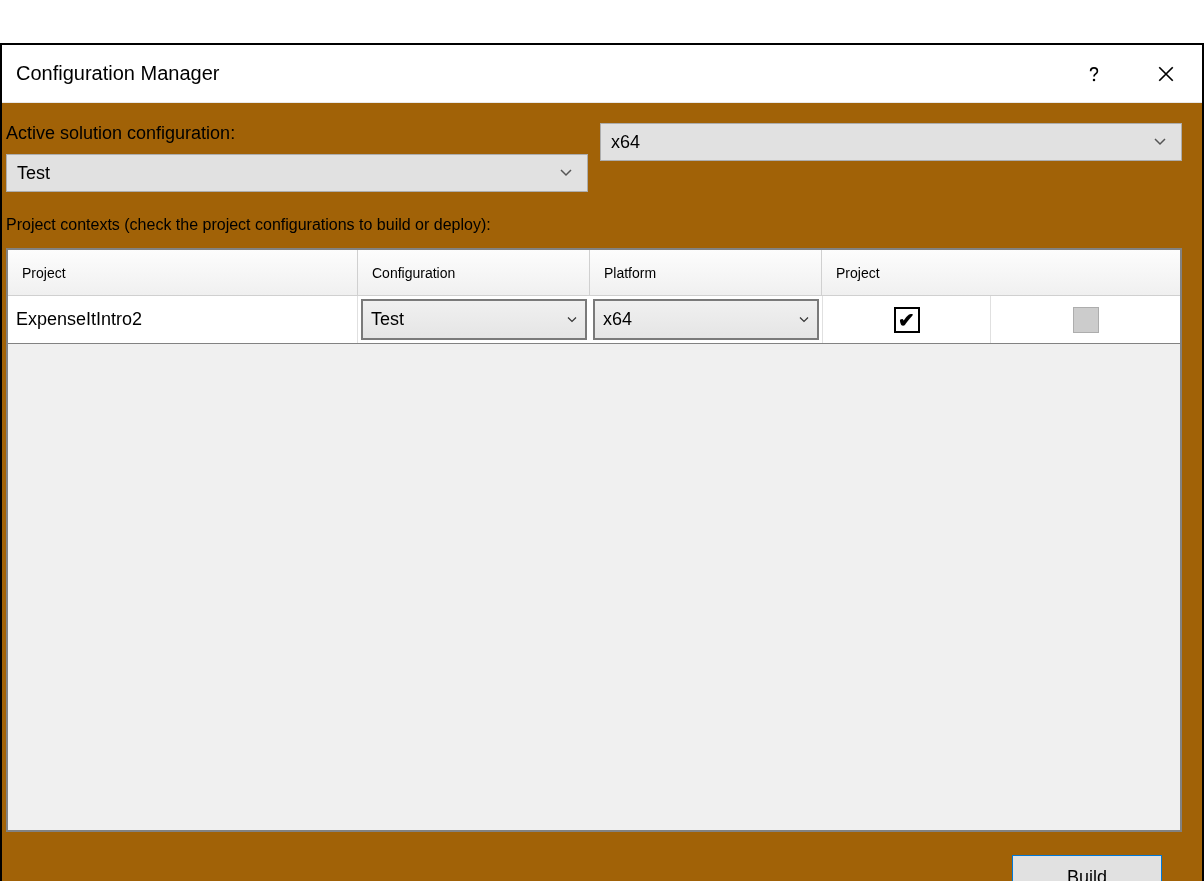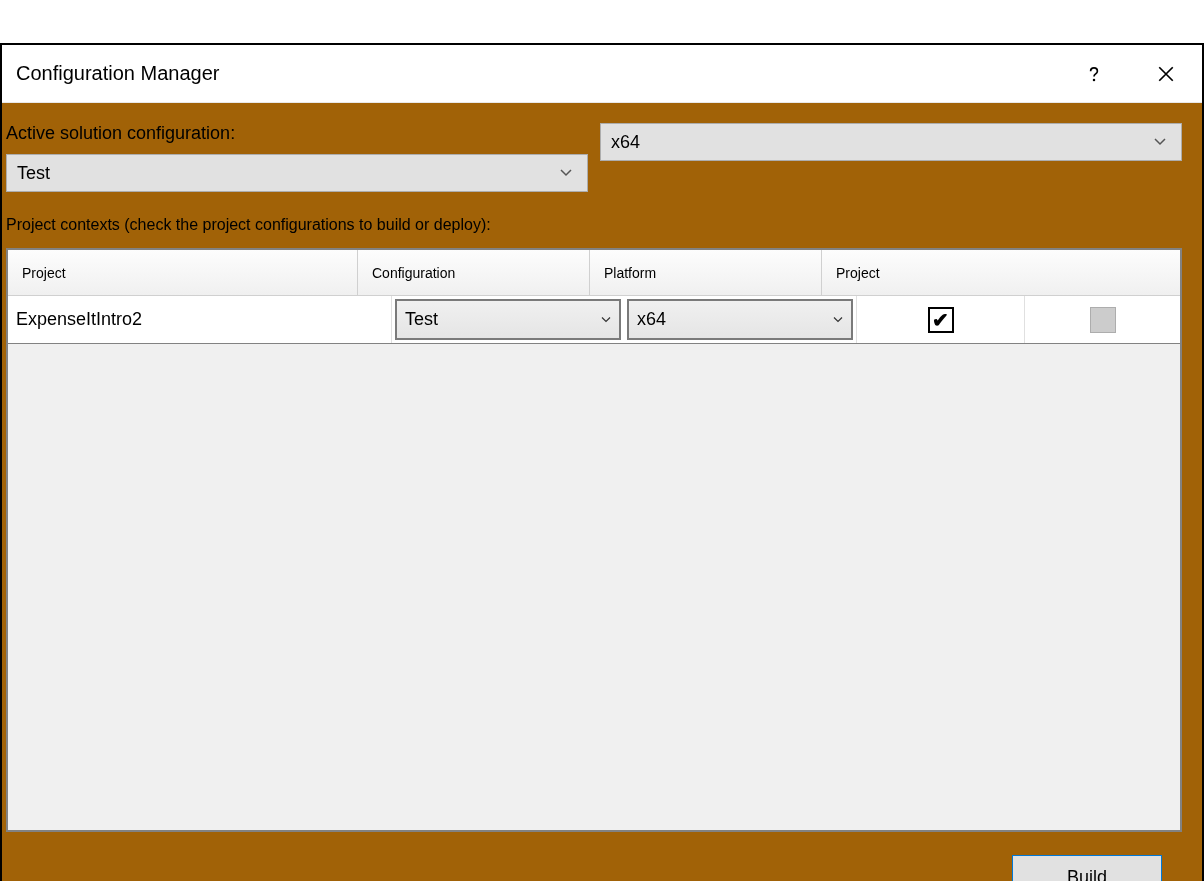--- a/index.html
+++ b/index.html
@@ -128,21 +128,21 @@
       background: #fff;
       border-bottom: 1px solid #828282;
     }
     .grid-cell {
       padding: 0 10px;
       display: flex;
       align-items: center;
       font-size: 18px;
     }
     .grid-cell.project {
-      width: 384px;
+      width: 350px;
       padding-left: 8px;
       border-right: 1px solid #e0e0e0;
     }
     .cell-dropdown-wrap {
       width: 232px;
       padding: 3px;
       display: flex;
     }
     .cell-dropdown {
       flex: 1;

